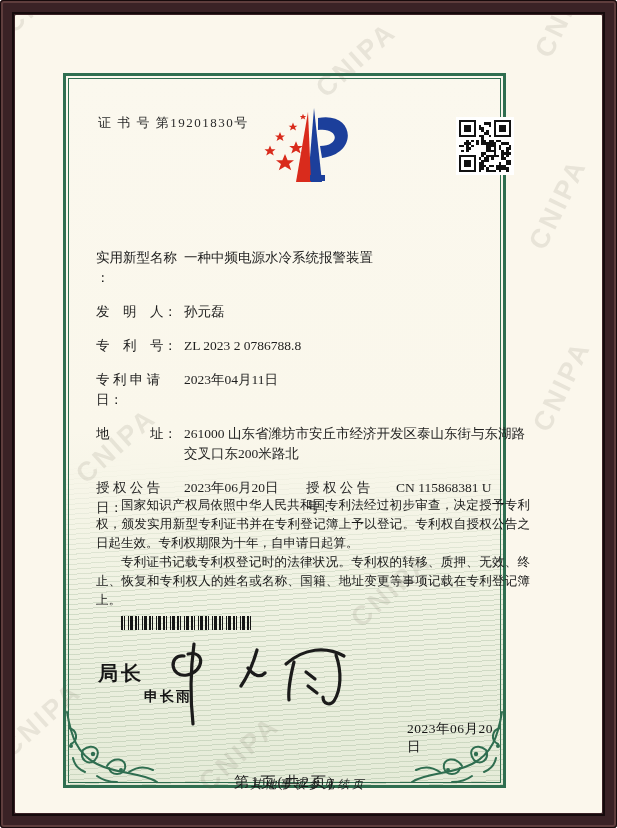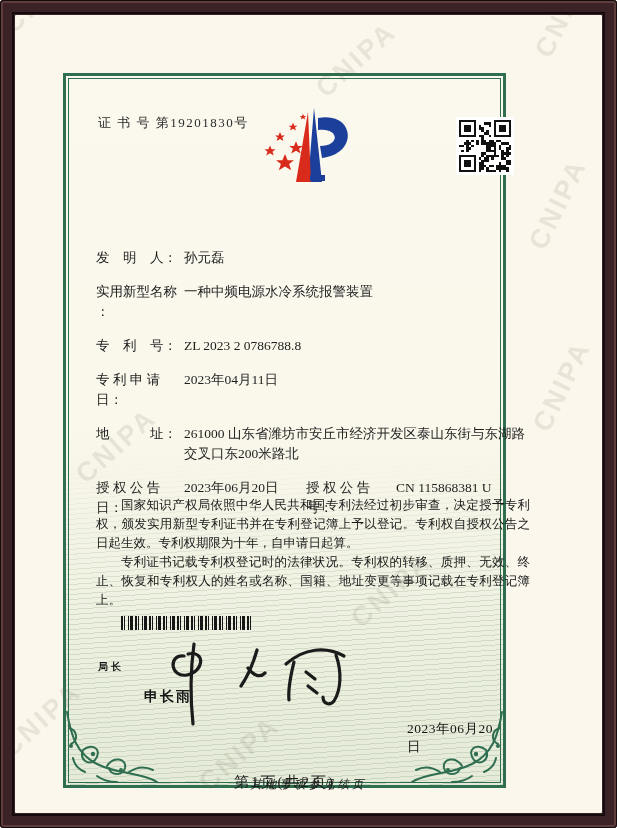--- a/index.html
+++ b/index.html
@@ -47,21 +47,21 @@
 
   .paras{position:absolute;left:30px;top:420px;width:434px;font-size:12.5px;line-height:19px;
          color:#181818;}
   .paras p{margin:0;text-indent:2em;text-align:justify;}
 
   .barcode{position:absolute;left:55px;top:540px;width:133px;height:14px;
            background:repeating-linear-gradient(90deg,#161616 0 2px,rgba(0,0,0,0) 2px 3px,#161616 3px 4px,
              rgba(0,0,0,0) 4px 7px,#161616 7px 8px,rgba(0,0,0,0) 8px 9px,#161616 9px 12px,rgba(0,0,0,0) 12px 14px);}
 
   .bureau-title{position:absolute;left:32px;top:584px;font-family:"Liberation Sans","DejaVu Sans",sans-serif;
-                font-weight:600;font-size:10px;letter-spacing:3px;color:#161616;}
+                font-weight:600;font-size:20px;letter-spacing:3px;color:#161616;}
   .bureau-name{position:absolute;left:32px;top:612px;font-family:"Liberation Sans","DejaVu Sans",sans-serif;
                font-weight:600;font-size:14px;letter-spacing:2px;color:#161616;margin-left:46px;}
   .sig{position:absolute;left:88px;top:548px;width:214px;height:110px;}
   .issue-date{position:absolute;left:341px;top:644px;font-size:13.5px;color:#161616;letter-spacing:0.5px;}
 
   .pagenum{position:absolute;left:0;right:0;top:697px;text-align:center;font-size:15px;
            letter-spacing:2px;color:#1c1c1c;}
 
   .flourish{position:absolute;bottom:-3px;width:96px;height:78px;z-index:3;}
   .flourish.left{left:-3px;}
@@ -275,26 +275,26 @@
               <rect x="16" y="2" width="3" height="3" fill="#111"></rect>
               <rect x="0" y="14" width="7" height="7" fill="#111"></rect>
               <rect x="1" y="15" width="5" height="5" fill="#fff"></rect>
               <rect x="2" y="16" width="3" height="3" fill="#111"></rect>
             </svg>
         </div>
 
 
         <div class="fields">
           <div class="frow">
+            <span class="flabel">实用新型名称 ：</span>
+            <span class="fvalue">一种中频电源水冷系统报警装置</span>
+          </div>
+          <div class="frow">
             <span class="flabel">发　明　人：</span>
             <span class="fvalue">孙元磊</span>
-          </div>
-          <div class="frow">
-            <span class="flabel">实用新型名称 ：</span>
-            <span class="fvalue">一种中频电源水冷系统报警装置</span>
           </div>
           <div class="frow">
             <span class="flabel">专　利　号：</span>
             <span class="fvalue">ZL 2023 2 0786788.8</span>
           </div>
           <div class="frow">
             <span class="flabel">专 利 申 请 日：</span>
             <span class="fvalue">2023年04月11日</span>
           </div>
           <div class="frow">

